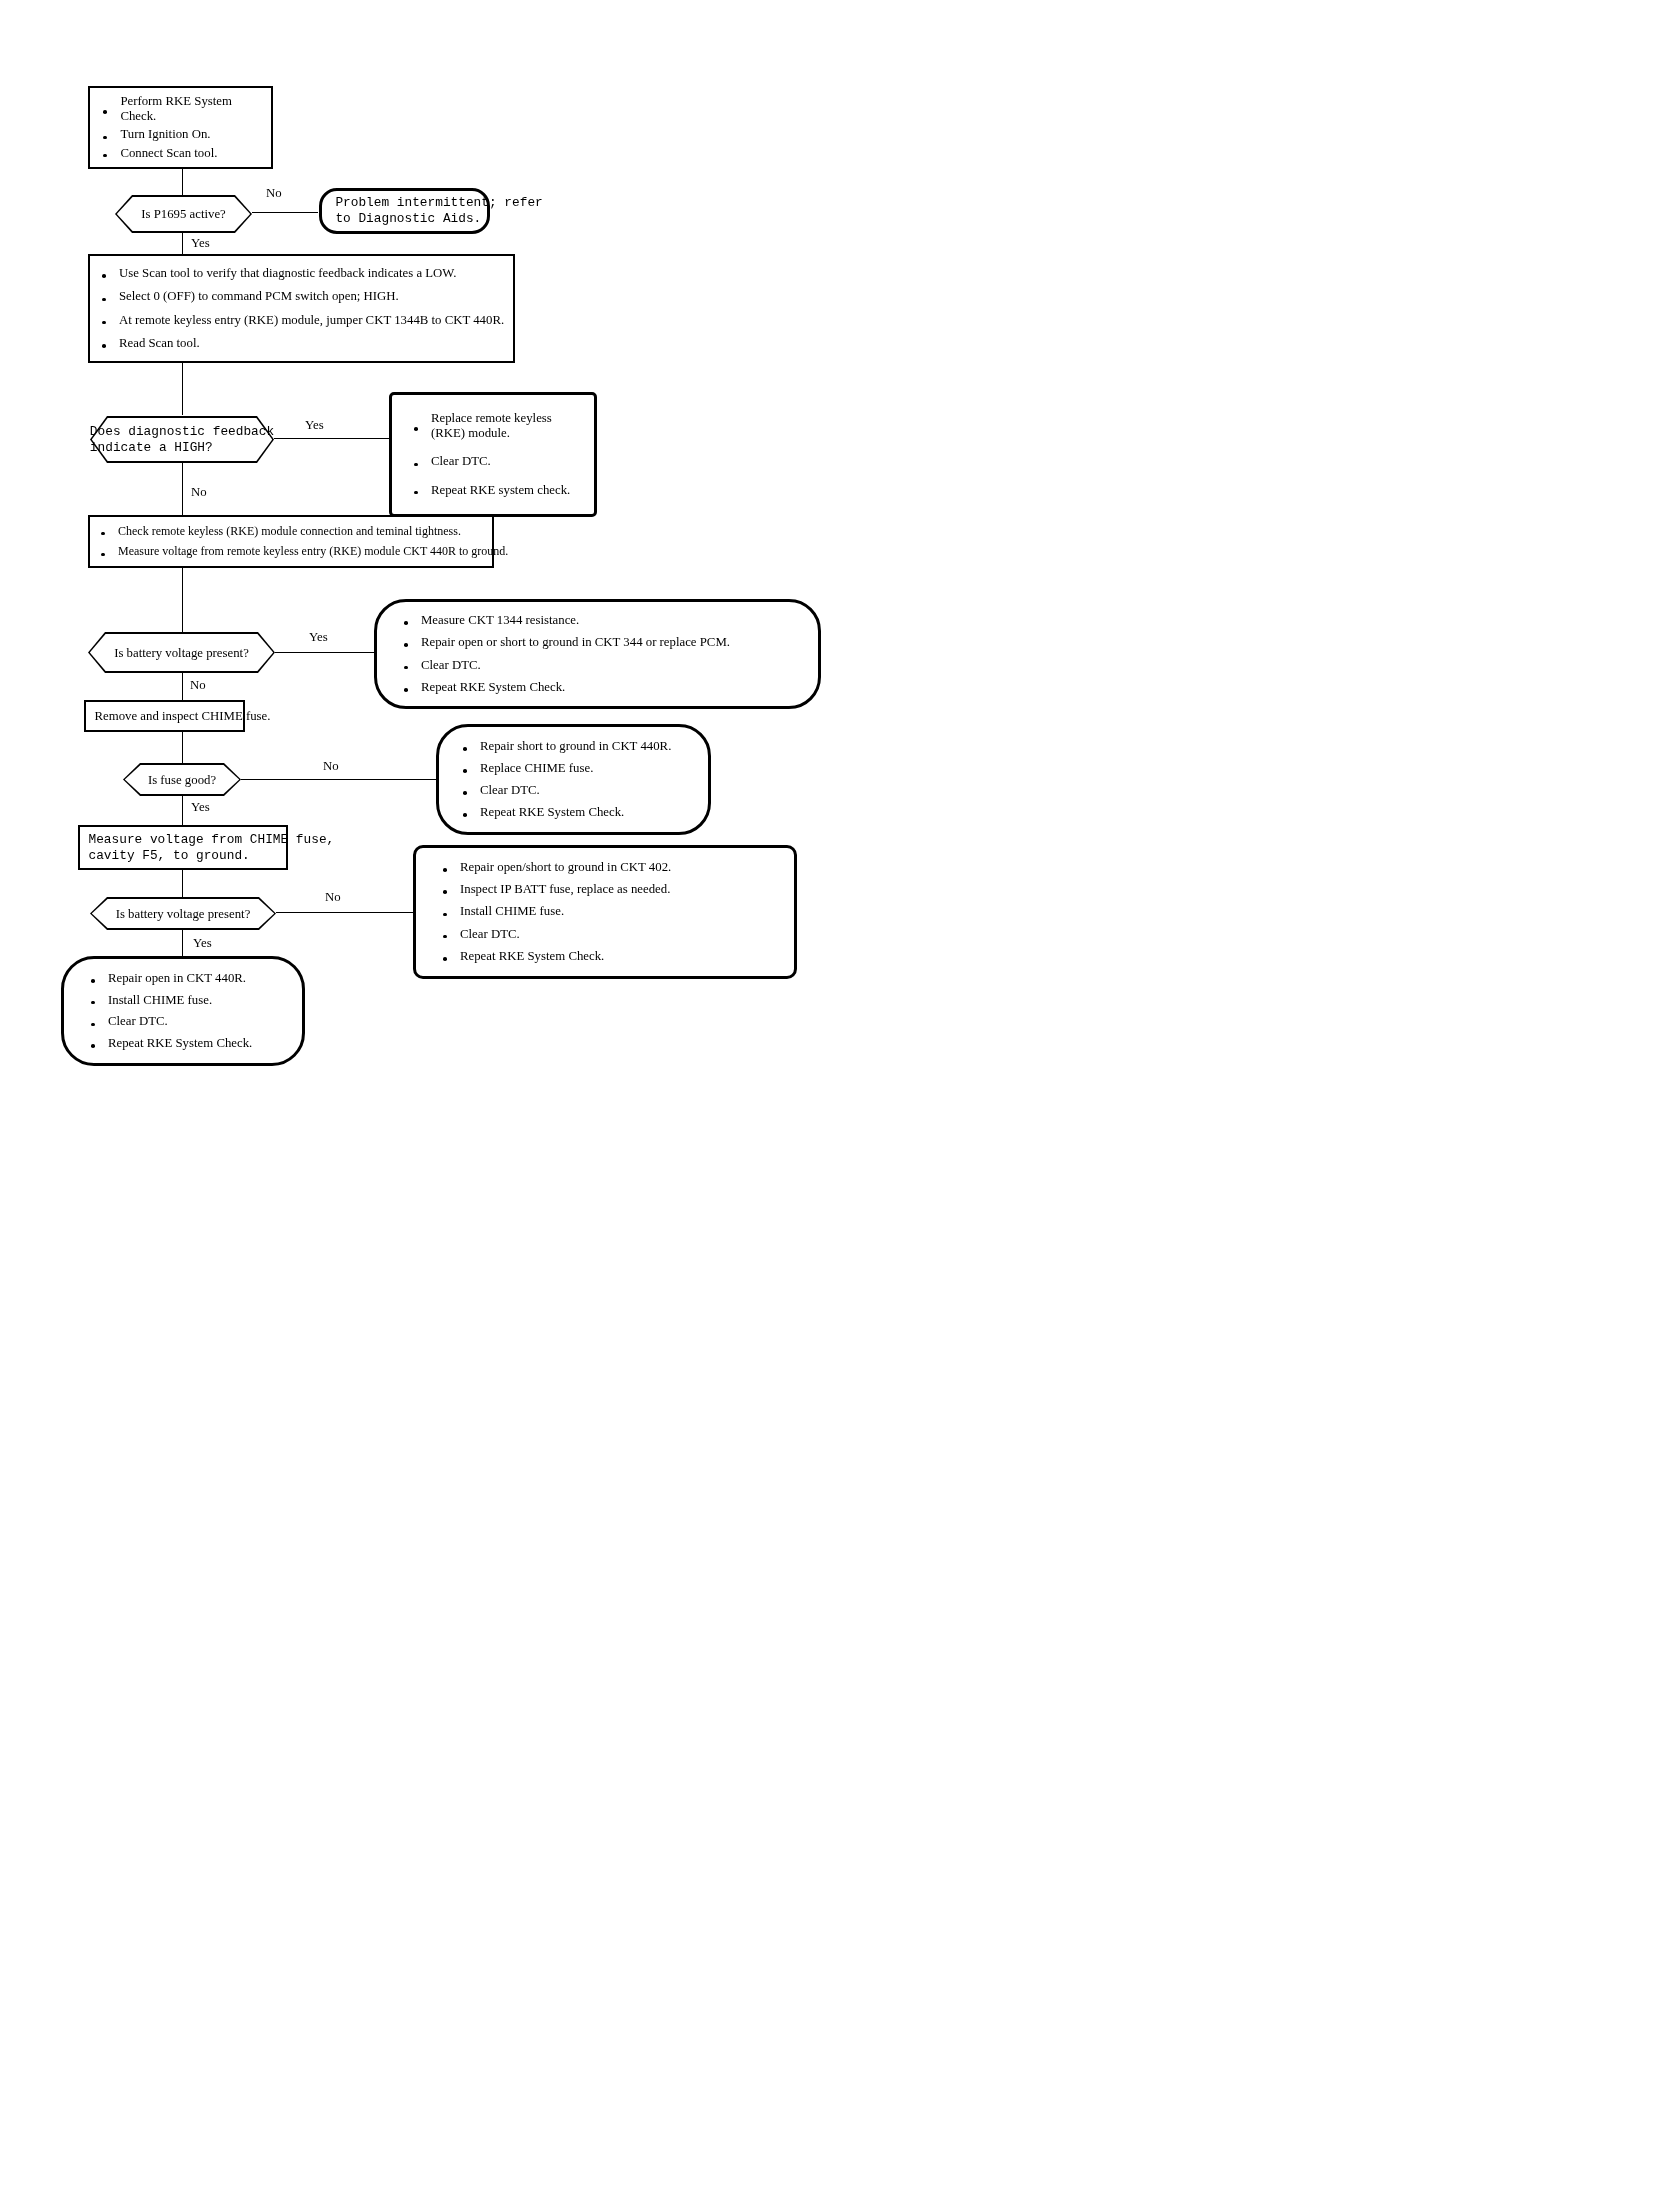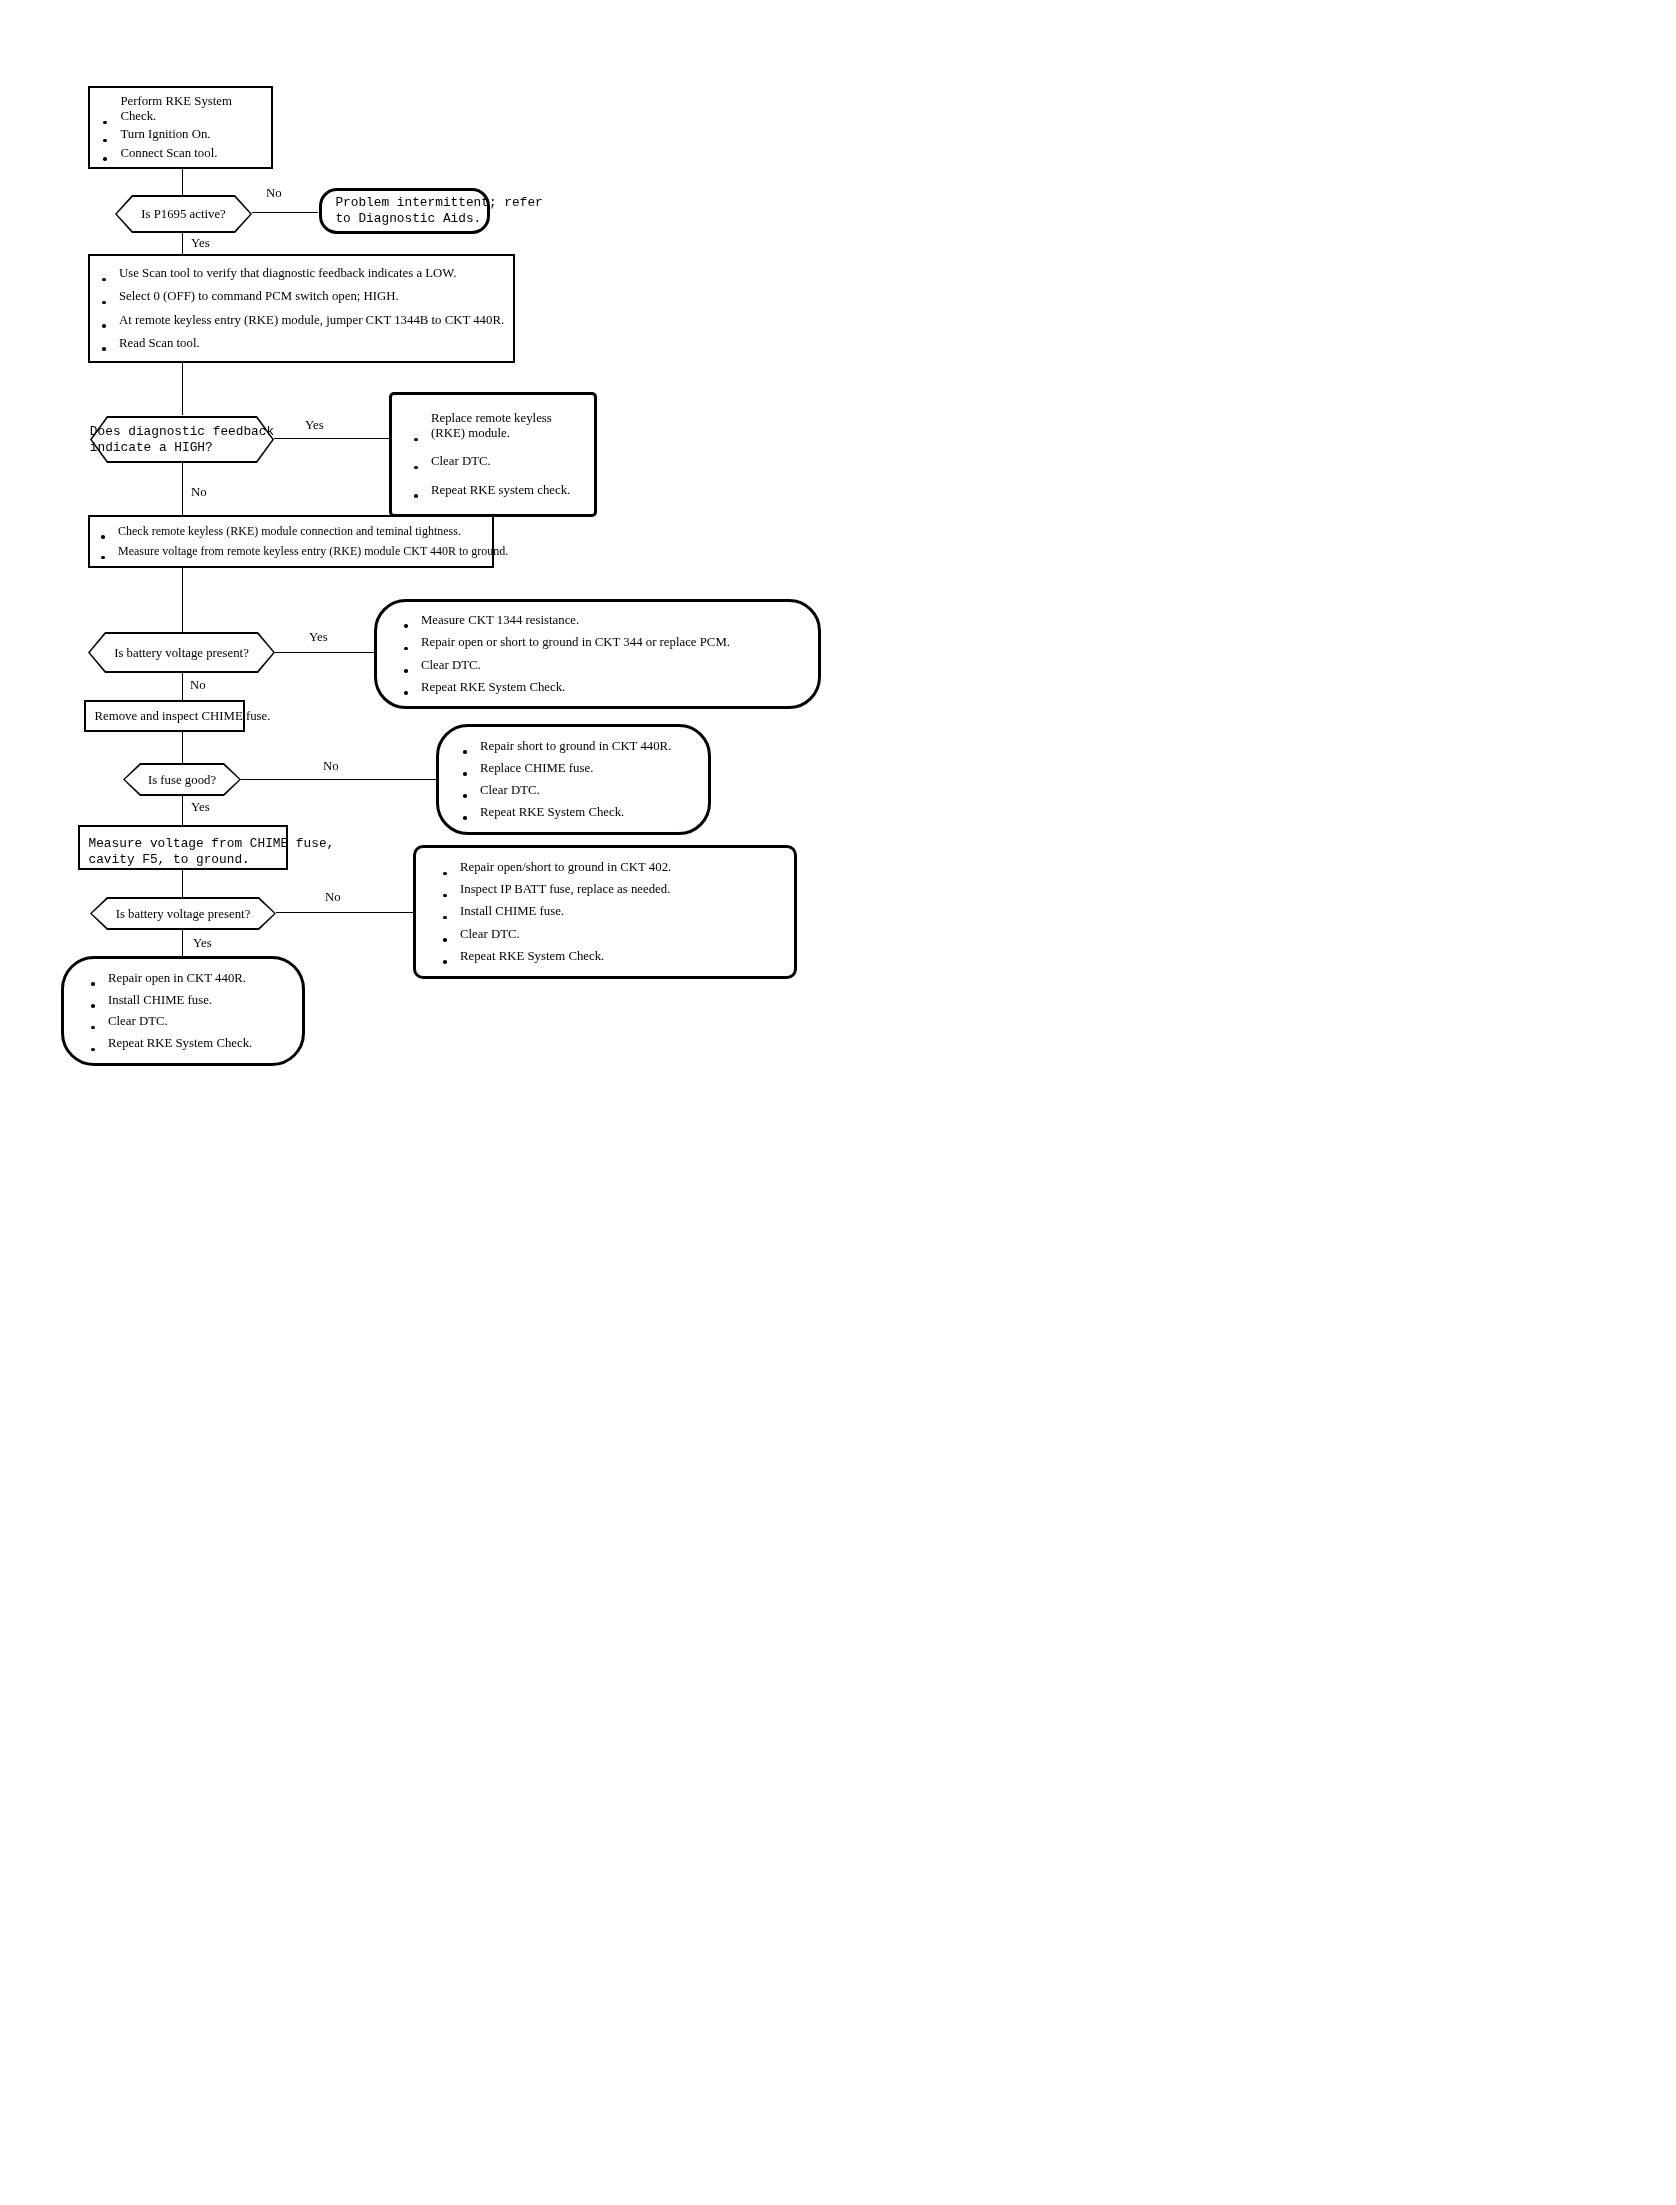--- a/index.html
+++ b/index.html
@@ -33,21 +33,21 @@
   }
   .rbox{
     position:absolute;
     border:3px solid #000;
     background:#fff;
     box-sizing:border-box;
     display:flex;
     flex-direction:column;
     justify-content:space-around;
   }
-  .brow{display:flex;align-items:flex-end;}
+  .brow{display:flex;align-items:center;}
   .dot{
     flex:0 0 auto;
     width:3.6px;height:3.6px;border-radius:50%;
     background:#000;margin-top:4.9px;
   }
   .btext{font-size:12.8px;line-height:15px;padding-left:13.4px;}
   .nowrap .btext{white-space:nowrap;font-size:12px;}
   .hex{position:absolute;}
   .hex .outer{
     position:absolute;inset:0;background:#000;
@@ -229,21 +229,21 @@
     <div class="brow">
         <span class="dot"></span>
         <span class="btext">Clear DTC.</span>
       </div>
     <div class="brow">
         <span class="dot"></span>
         <span class="btext">Repeat RKE System Check.</span>
       </div>
   </div>
 
-  <div class="pbox lines" style="left:78px;top:825px;width:210px;height:45px;justify-content:flex-end;padding-left:8.5px;">
+  <div class="pbox lines" style="left:78px;top:825px;width:210px;height:45px;justify-content:center;padding-left:8.5px;">
     <div class="plain">
       <span>Measure voltage from CHIME fuse,</span>
       <span>cavity F5, to ground.</span>
     </div>
   </div>
 
   <div class="vline" style="left:182px;top:870px;height:27px;"></div>
 
   <div class="hex" style="left:90px;top:897px;width:186px;height:33px;">
     <div class="outer"></div>

